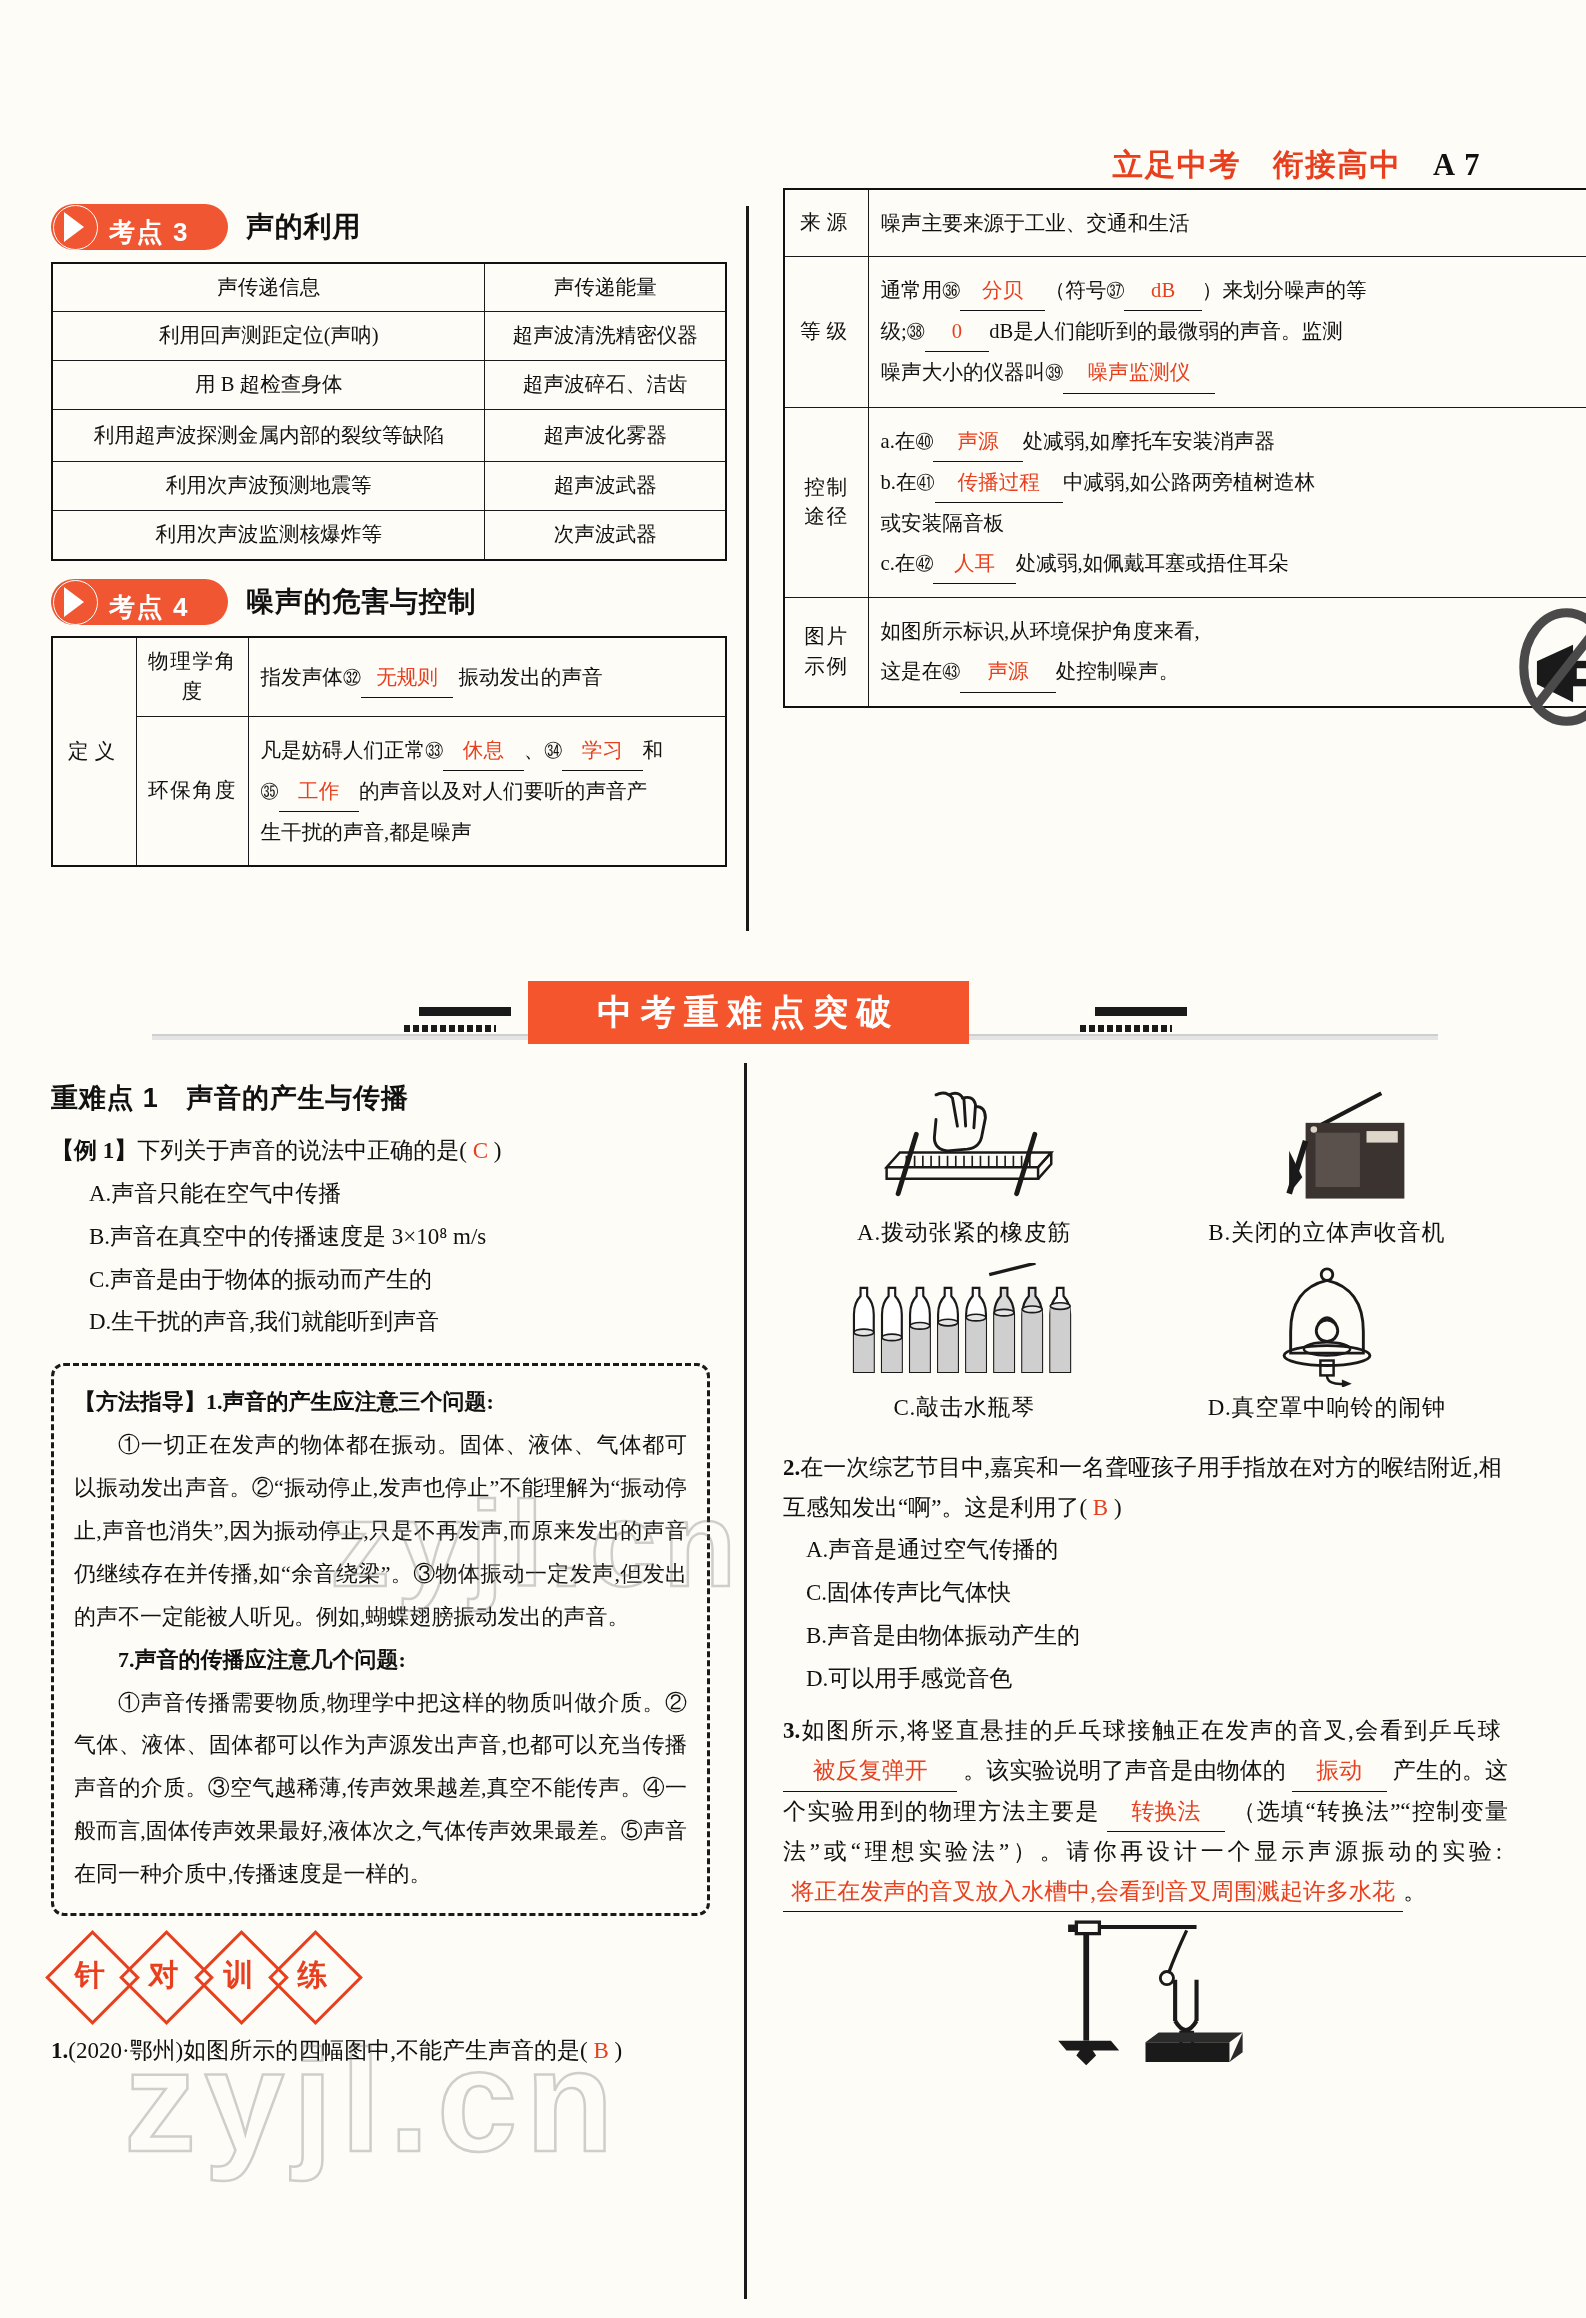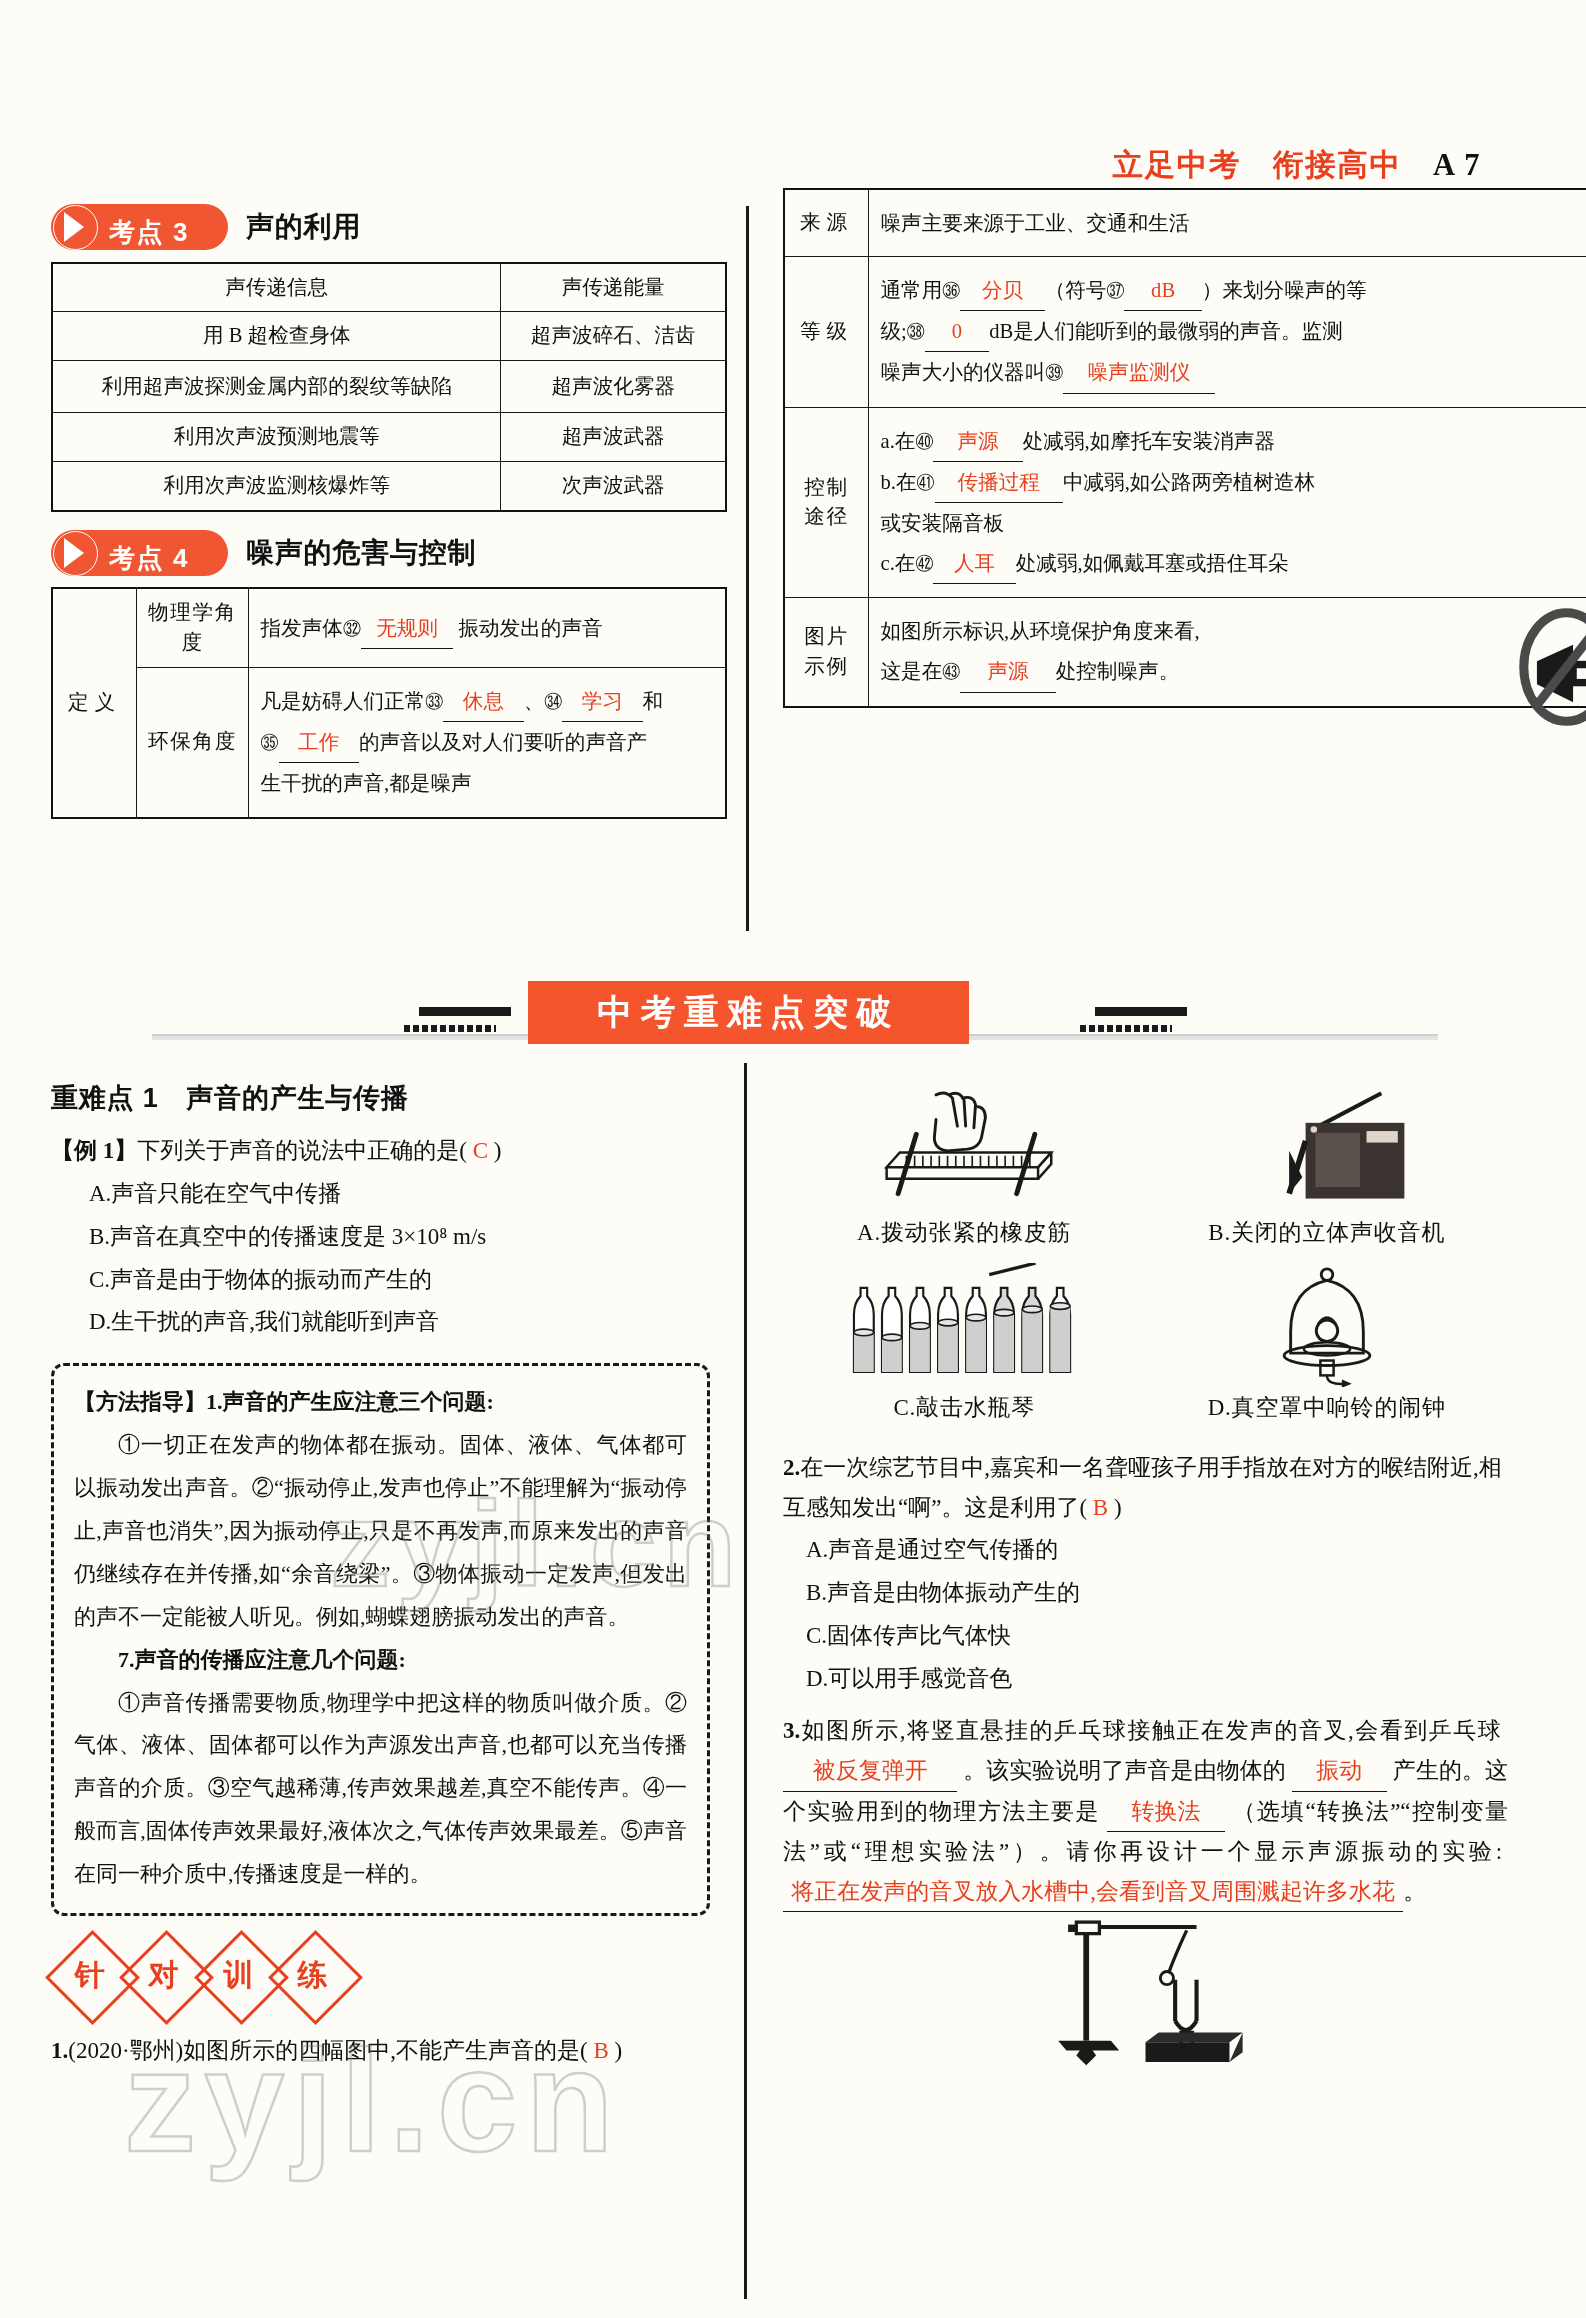--- a/index.html
+++ b/index.html
@@ -150,20 +150,24 @@
         <span class="kd-label">考点 3</span>
       </div>
       <div class="kd-title">声的利用</div>
     </div>
 
     <table class="tb outer">
       <tbody>
           <tr>
         <td>声传递信息</td>
         <td>声传递能量</td>
+      </tr>
+      <tr>
+        <td>利用回声测距定位(声呐)</td>
+        <td>超声波清洗精密仪器</td>
       </tr>
       <tr>
         <td>用 B 超检查身体</td>
         <td>超声波碎石、洁齿</td>
       </tr>
       <tr>
         <td style="line-height:1.6">利用超声波探测金属内部的裂纹等缺陷</td>
         <td>超声波化雾器</td>
       </tr>
       <tr>
@@ -423,22 +427,22 @@
           </svg>
         </div>
         <div class="cap">D.真空罩中响铃的闹钟</div>
       </div>
     </div>
 
     <div class="q" style="margin-top:25px">
       <span style="font-weight:bold">2.</span><span>在一次综艺节目中,嘉宾和一名聋哑孩子用手指放在对方的喉结附近,相互感知发出“啊”。这是利用了(</span>&nbsp;<span class="ans">B</span>&nbsp;<span>)</span>
     </div>
     <div class="q ind2">A.声音是通过空气传播的</div>
+    <div class="q ind2">C.固体传声比气体快</div>
     <div class="q ind2">B.声音是由物体振动产生的</div>
-    <div class="q ind2">C.固体传声比气体快</div>
     <div class="q ind2">D.可以用手感觉音色</div>
 
     <div class="q" style="margin-top:13px;text-align:justify">
       <span style="font-weight:bold">3.</span><span>如图所示,将竖直悬挂的乒乓球接触正在发声的音叉,会看到乒乓球</span>&nbsp;<span class="blank" style="min-width:158px">被反复弹开</span>&nbsp;<span>。该实验说明了声音是由物体的</span>&nbsp;<span class="blank" style="min-width:79px">振动</span>&nbsp;<span>产生的。这个实验用到的物理方法主要是</span>&nbsp;<span class="blank" style="min-width:102px">转换法</span>&nbsp;<span>（选填“转换法”“控制变量法”或“理想实验法”）。请你再设计一个显示声源振动的实验:</span>&nbsp;<span class="blank" style="min-width:462px">将正在发声的音叉放入水槽中,会看到音叉周围溅起许多水花</span><span>。</span>
     </div>
 
     <div style="text-align:center;margin-top:5px">
       <svg width="247" height="165" viewBox="0 0 300 200">
         <rect x="66" y="6" width="28" height="14" fill="none" stroke="#1a1a1a" stroke-width="4"></rect>
         <rect x="56" y="9" width="12" height="9" fill="#1a1a1a"></rect>

